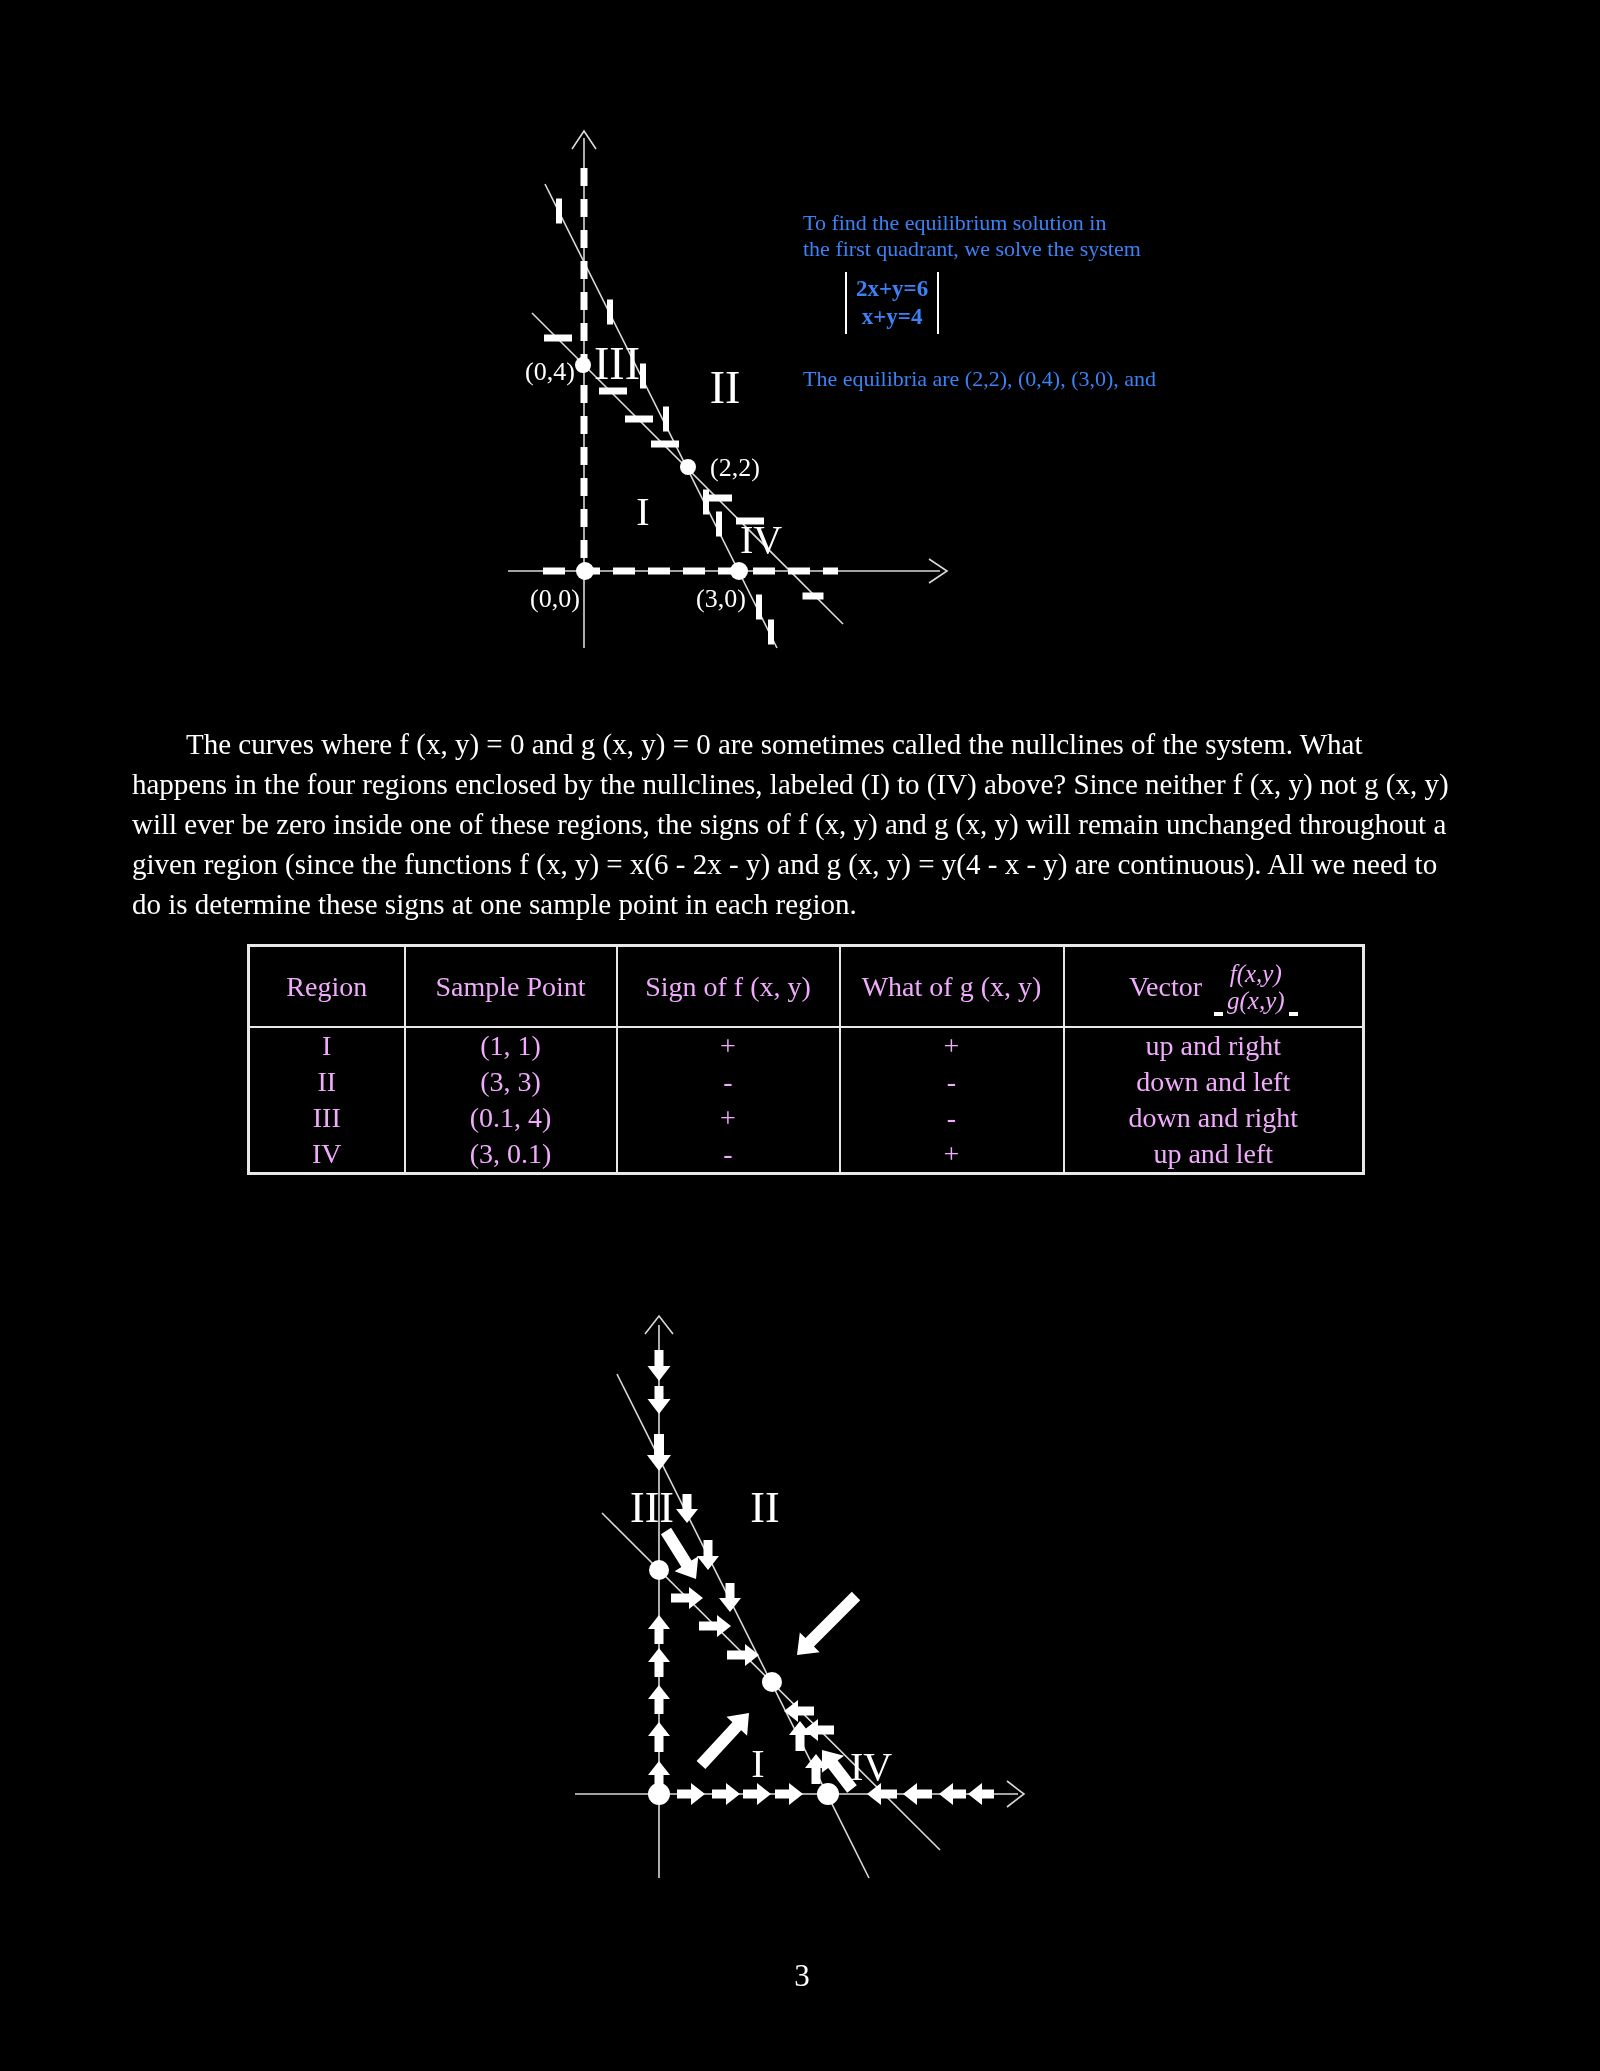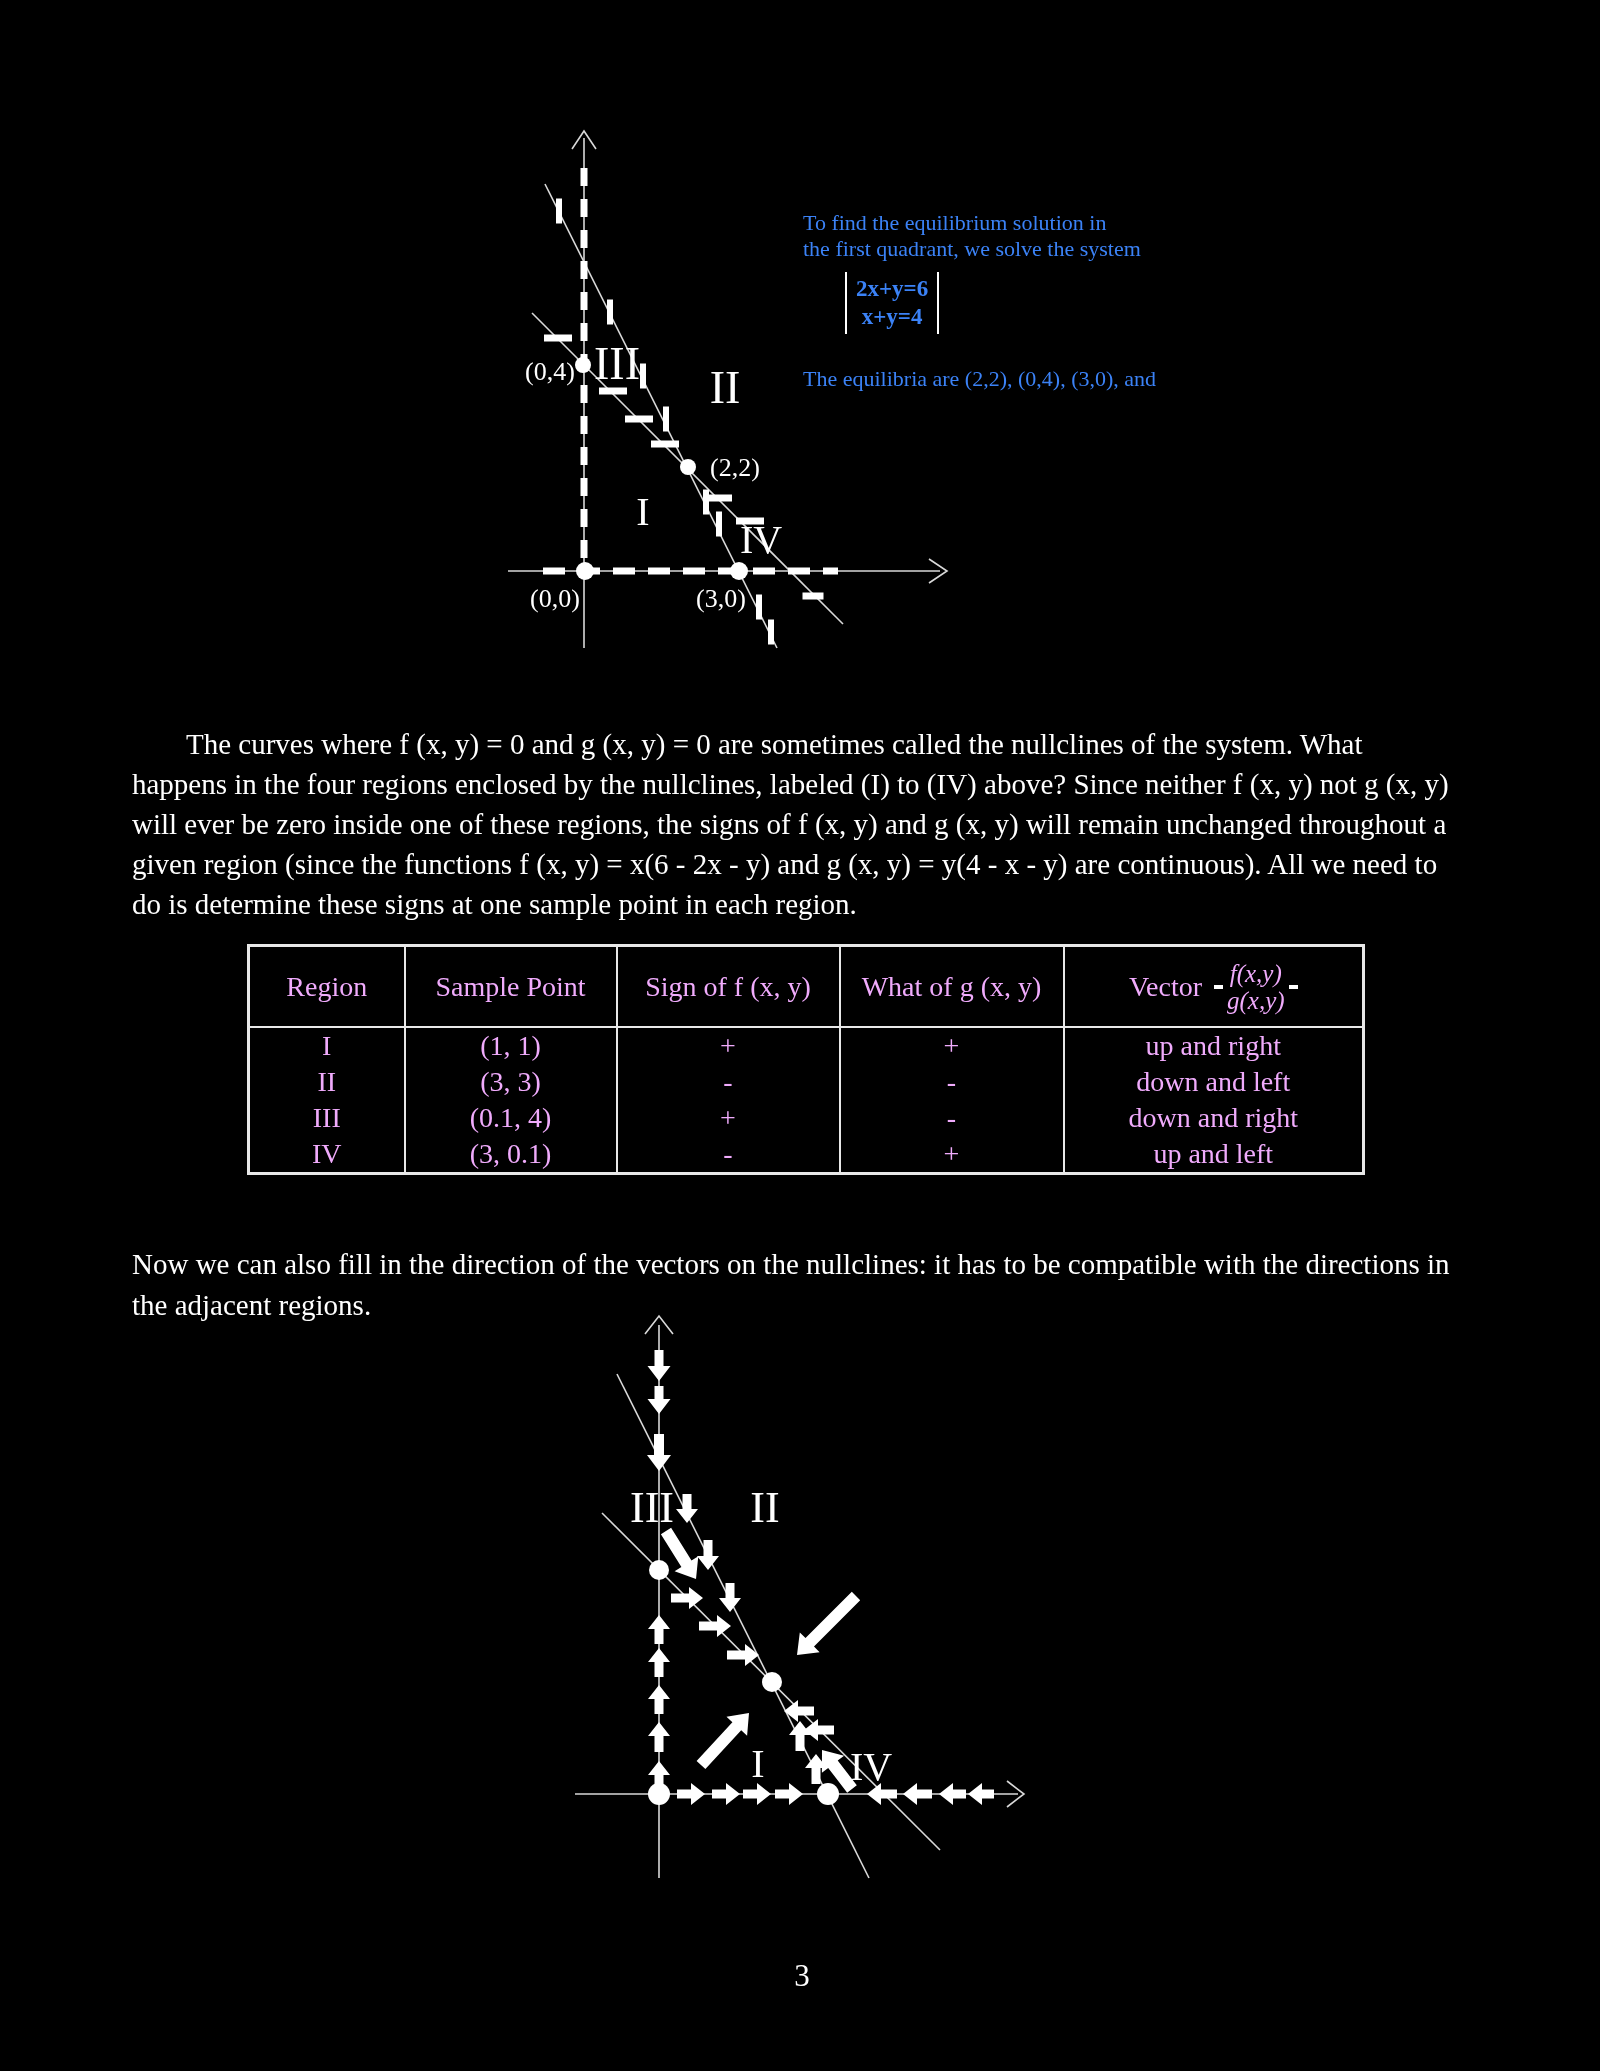--- a/index.html
+++ b/index.html
@@ -64,21 +64,21 @@
     padding:0 4px;text-align:center;vertical-align:middle;
   }
   table.signs td{
     height:36px;padding:0 4px;border-top:none;border-bottom:none;
     text-align:center;vertical-align:middle;
   }
   table.signs tr:last-child td{border-bottom:3px solid #e8e8e8;}
   col.c1{width:156px;} col.c2{width:212px;} col.c3{width:223px;}
   col.c4{width:224px;} col.c5{width:300px;}
   .vec-wrap{display:inline-flex;align-items:center;}
-  .matrix{display:inline-flex;align-items:center;margin-left:12px;}
+  .matrix{display:inline-flex;align-items:flex-end;margin-left:12px;}
   .br-l{width:7px;border:2px solid #fff;border-right:none;}
   .br-r{width:7px;border:2px solid #fff;border-left:none;}
   .mat-col{
     display:flex;flex-direction:column;justify-content:center;
     font-style:italic;font-size:25px;line-height:27px;padding:2px 4px;
   }
   .page-number{
     left:780px;top:1958px;width:44px;
     font-size:31px;text-align:center;
   }
@@ -198,21 +198,20 @@
         <tr>
           <td>IV</td>
           <td>(3, 0.1)</td>
           <td>-</td>
           <td>+</td>
           <td>up and left</td>
         </tr>
       </tbody>
   </table>
 
-  <div class="abs para2">Now we can also fill in the direction of the vectors on the nullclines: it has to be compatible with the directions in the adjacent regions.</div>
 
   <div id="diagram-1">
       <svg viewBox="560 1290 480 610" width="480" height="610" style="left: 560px; top: 1290px;">
         <line x1="659" y1="1325" x2="659" y2="1878" stroke="#d9d9d9" stroke-width="1.6"></line>
         <line x1="575" y1="1794" x2="1018" y2="1794" stroke="#d9d9d9" stroke-width="1.6"></line>
         <line x1="617" y1="1374" x2="869" y2="1878" stroke="#d9d9d9" stroke-width="1.6"></line>
         <line x1="602" y1="1513" x2="940" y2="1850" stroke="#d9d9d9" stroke-width="1.6"></line>
         <polyline points="645,1334 659,1316 673,1334" fill="none" stroke="#d9d9d9" stroke-width="1.6"></polyline>
         <polyline points="1007,1781 1024,1794 1007,1807" fill="none" stroke="#d9d9d9" stroke-width="1.6"></polyline>
         <polygon points="654.5,1350.0 654.5,1366.0 647.5,1366.0 659.0,1381.0 670.5,1366.0 663.5,1366.0 663.5,1350.0" fill="#ffffff"></polygon>

